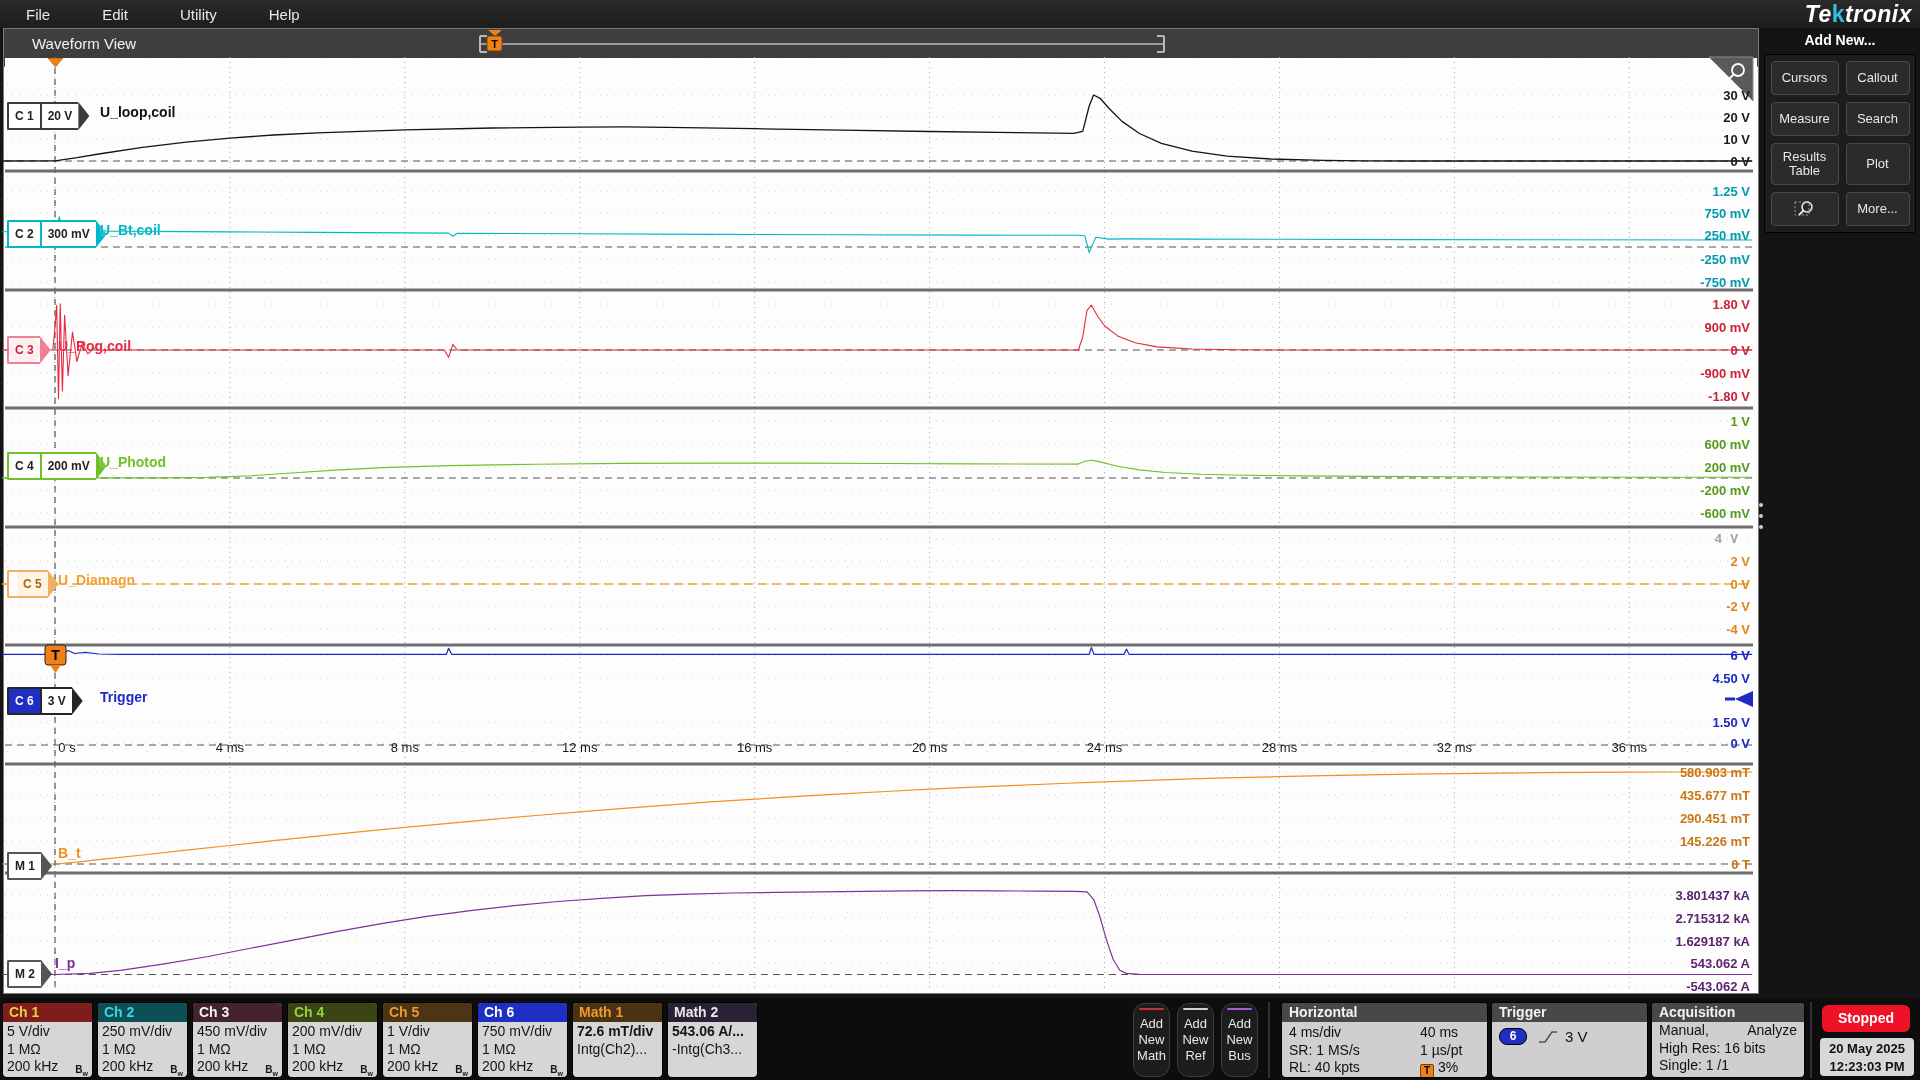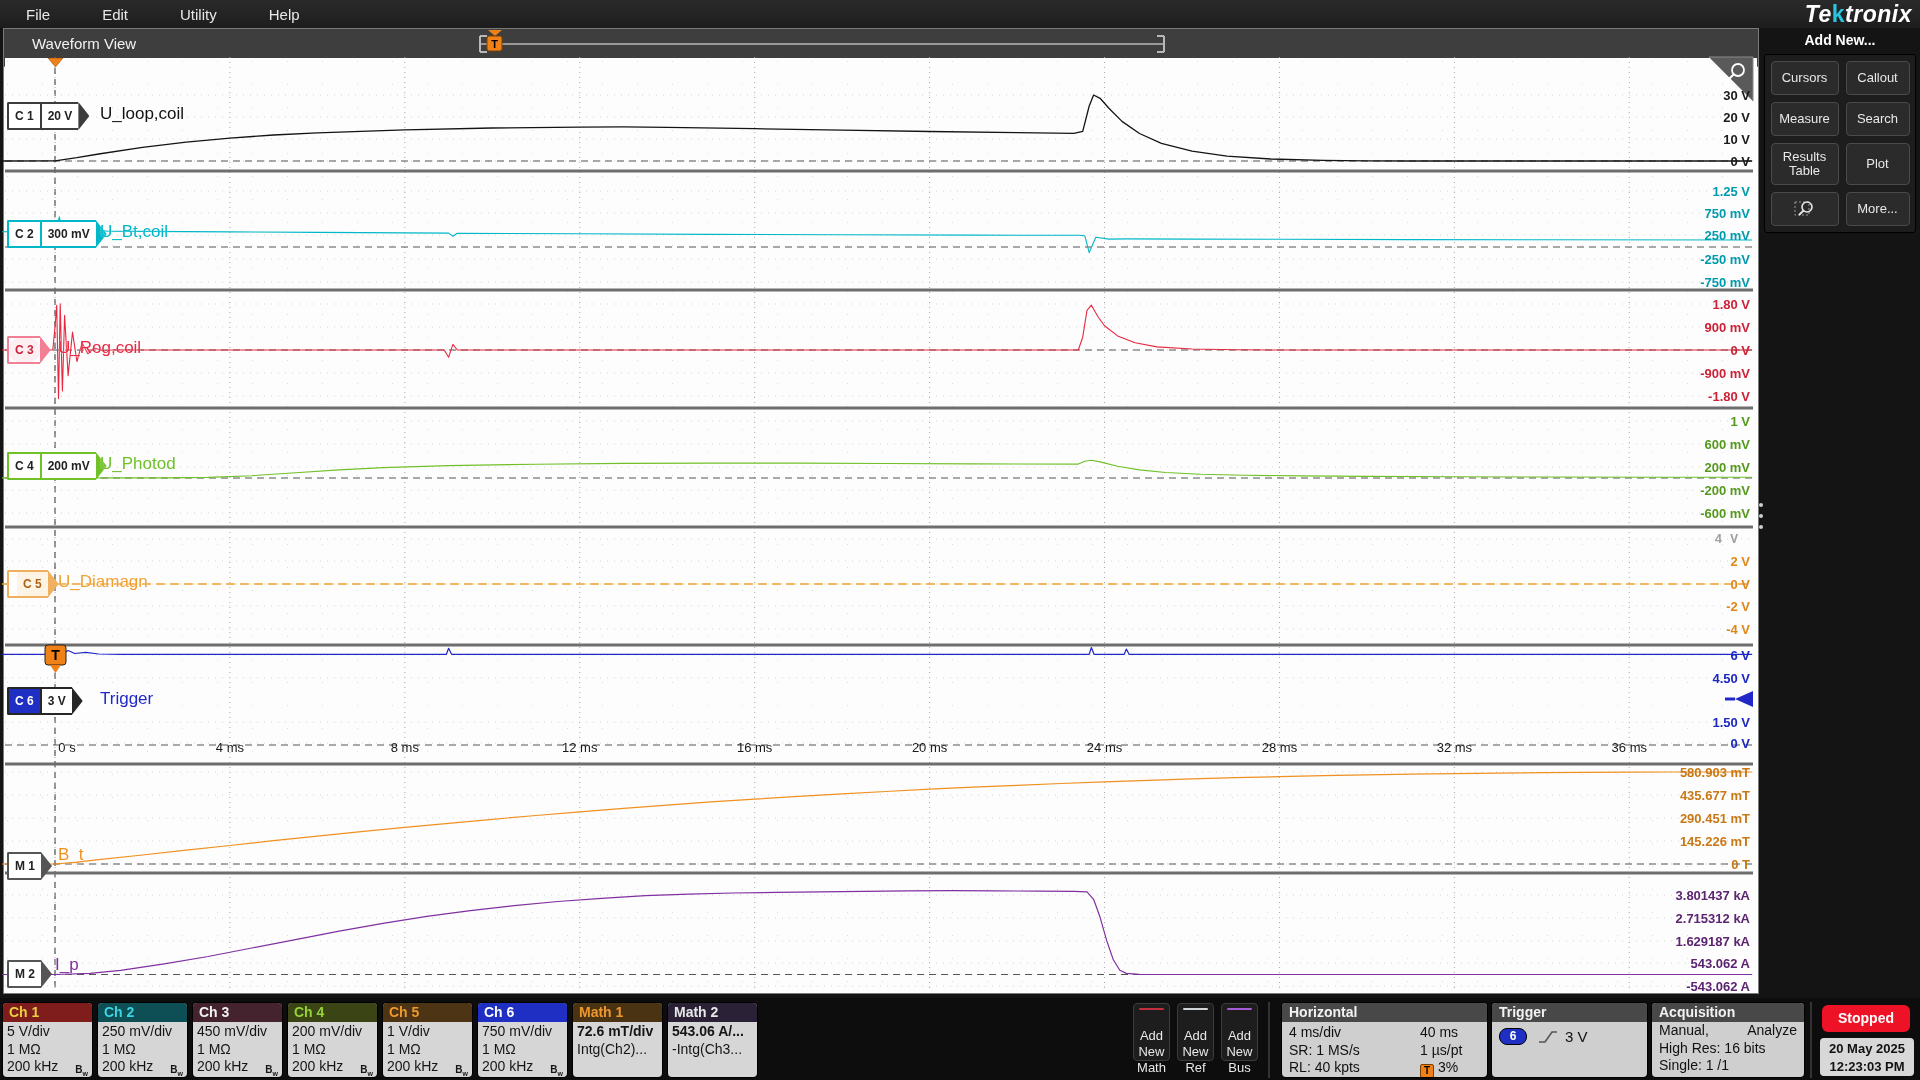--- a/index.html
+++ b/index.html
@@ -15,37 +15,37 @@
   #wave-title{position:absolute;left:0;top:0;width:100%;height:38px;background:#3e3e3e;color:#f2f2f2;font-size:15px;line-height:29px;padding-left:28px;box-sizing:border-box;border-bottom:1px solid #777;}
   #graticule{position:absolute;left:1px;top:29px;width:1752px;height:935px;background:#fdfdfd;
      background-image:radial-gradient(circle,#dcdcdc 0.9px, transparent 1px);background-size:35px 23px;background-position:20px 15px;}
   
   #overlay{position:absolute;left:0;top:0;width:1920px;height:1080px;pointer-events:none;z-index:5;}
   
   .badge{position:absolute;height:24px;display:flex;align-items:stretch;z-index:6;background:#fff;border:2px solid var(--c);border-right:none;font-size:12px;font-weight:bold;color:#222;border-radius:2px 0 0 2px;}
   .badge .cell{display:flex;align-items:center;justify-content:center;padding:0 6px;white-space:nowrap;}
   .badge .cell+.cell{border-left:2px solid var(--c);}
   .badge .tip{position:absolute;left:100%;top:-2px;bottom:-2px;width:11px;background:var(--c);clip-path:polygon(0 0,100% 50%,0 100%);}
-  .ch-name{position:absolute;z-index:6;font-size:17px;font-weight:normal;white-space:nowrap;text-shadow:0 0 2px rgba(255,255,255,.8);}
+  .ch-name{position:absolute;z-index:6;font-size:14px;font-weight:bold;white-space:nowrap;text-shadow:0 0 2px rgba(255,255,255,.8);}
   .axis-label{position:absolute;z-index:6;font-size:13px;font-weight:bold;white-space:nowrap;transform:translateY(-50%);}
   .time-label{position:absolute;z-index:6;font-size:13px;color:#1a1a1a;transform:translate(-50%,-50%);}
   
   #sidebar{position:absolute;left:1764px;top:28px;width:152px;height:966px;}
   #sidebar-header{color:#fff;font-weight:bold;font-size:14px;text-align:center;margin:4px 0 6px 0;}
   #sidebar-panel{background:#1d1d1d;border:1px solid #000;border-radius:3px;padding:6px 4px;display:flex;flex-wrap:wrap;gap:7px;justify-content:center;}
   .side-btn{background:#2b2b2b;border:1px solid #4a4a4a;border-radius:4px;color:#e8e8e8;font-size:13px;display:flex;align-items:center;justify-content:center;text-align:center;line-height:1.1;cursor:default;}
   .sb-w1{width:66px;height:32px;} .sb-w2{width:62px;height:32px;} .sb-tall{height:40px;}
   
   #bottombar{position:absolute;left:0;top:998px;width:1920px;height:82px;background:#0d0d0d;}
   .ch-card{position:absolute;top:5px;width:89px;height:74px;border-radius:4px;overflow:hidden;background:#d6d6d6;box-shadow:0 0 0 1px #000;}
   .ch-card .hd{height:19px;font-size:14px;font-weight:bold;line-height:19px;padding-left:6px;}
   .ch-card .bd{padding:1px 4px;font-size:14px;color:#151515;line-height:17.5px;white-space:nowrap;}
   .bw{float:right;font-size:10px;font-weight:bold;margin-top:3px;}
   .bw sub{font-size:7px;}
-  .addnew-btn{position:absolute;top:5px;width:37px;height:58px;background:#1d1d1d;border:1px solid #3c3c3c;border-radius:4px;color:#e8e8e8;font-size:13px;text-align:center;box-sizing:border-box;padding-top:24px;line-height:16px;}
+  .addnew-btn{position:absolute;top:5px;width:37px;height:74px;background:#1d1d1d;border:1px solid #3c3c3c;border-radius:12px;color:#e8e8e8;font-size:13px;text-align:center;box-sizing:border-box;padding-top:12px;line-height:16px;}
   .addnew-btn .accent{position:absolute;left:5px;right:5px;top:4px;height:2px;border-radius:1px;}
   .panel{position:absolute;top:5px;height:74px;background:#cfcfcf;border-radius:4px;overflow:hidden;box-shadow:0 0 0 1px #000;}
   .panel .hd{height:19px;background:#484848;color:#f2f2f2;font-size:14px;font-weight:bold;line-height:19px;padding-left:7px;}
   .panel .row{display:flex;font-size:14px;color:#111;line-height:17.5px;padding:0 7px;white-space:nowrap;}
   .panel .row .r{margin-left:auto;text-align:left;}
   .vdiv{position:absolute;top:4px;height:76px;width:2px;background:#333;}
   #stopped-btn{position:absolute;left:1822px;top:7px;width:88px;height:27px;background:#ee1226;border-radius:6px;color:#fff;font-weight:bold;font-size:14px;text-align:center;line-height:27px;}
   #datetime{position:absolute;left:1820px;top:40px;width:94px;height:38px;background:#d8d8d8;border-radius:4px;color:#111;font-size:13px;font-weight:bold;text-align:center;line-height:18px;padding-top:2px;box-sizing:border-box;}
   .t-ico{display:inline-block;width:12px;height:12px;background:#f08018;border:1px solid #7a4000;border-radius:2px;color:#000;font-size:10px;font-weight:bold;line-height:12px;text-align:center;vertical-align:-2px;margin-right:4px;}
   .pill{display:inline-block;min-width:26px;height:15px;background:#1f2fc4;border:1px solid #000;border-radius:8px;color:#fff;font-size:12px;font-weight:bold;text-align:center;line-height:15px;}

